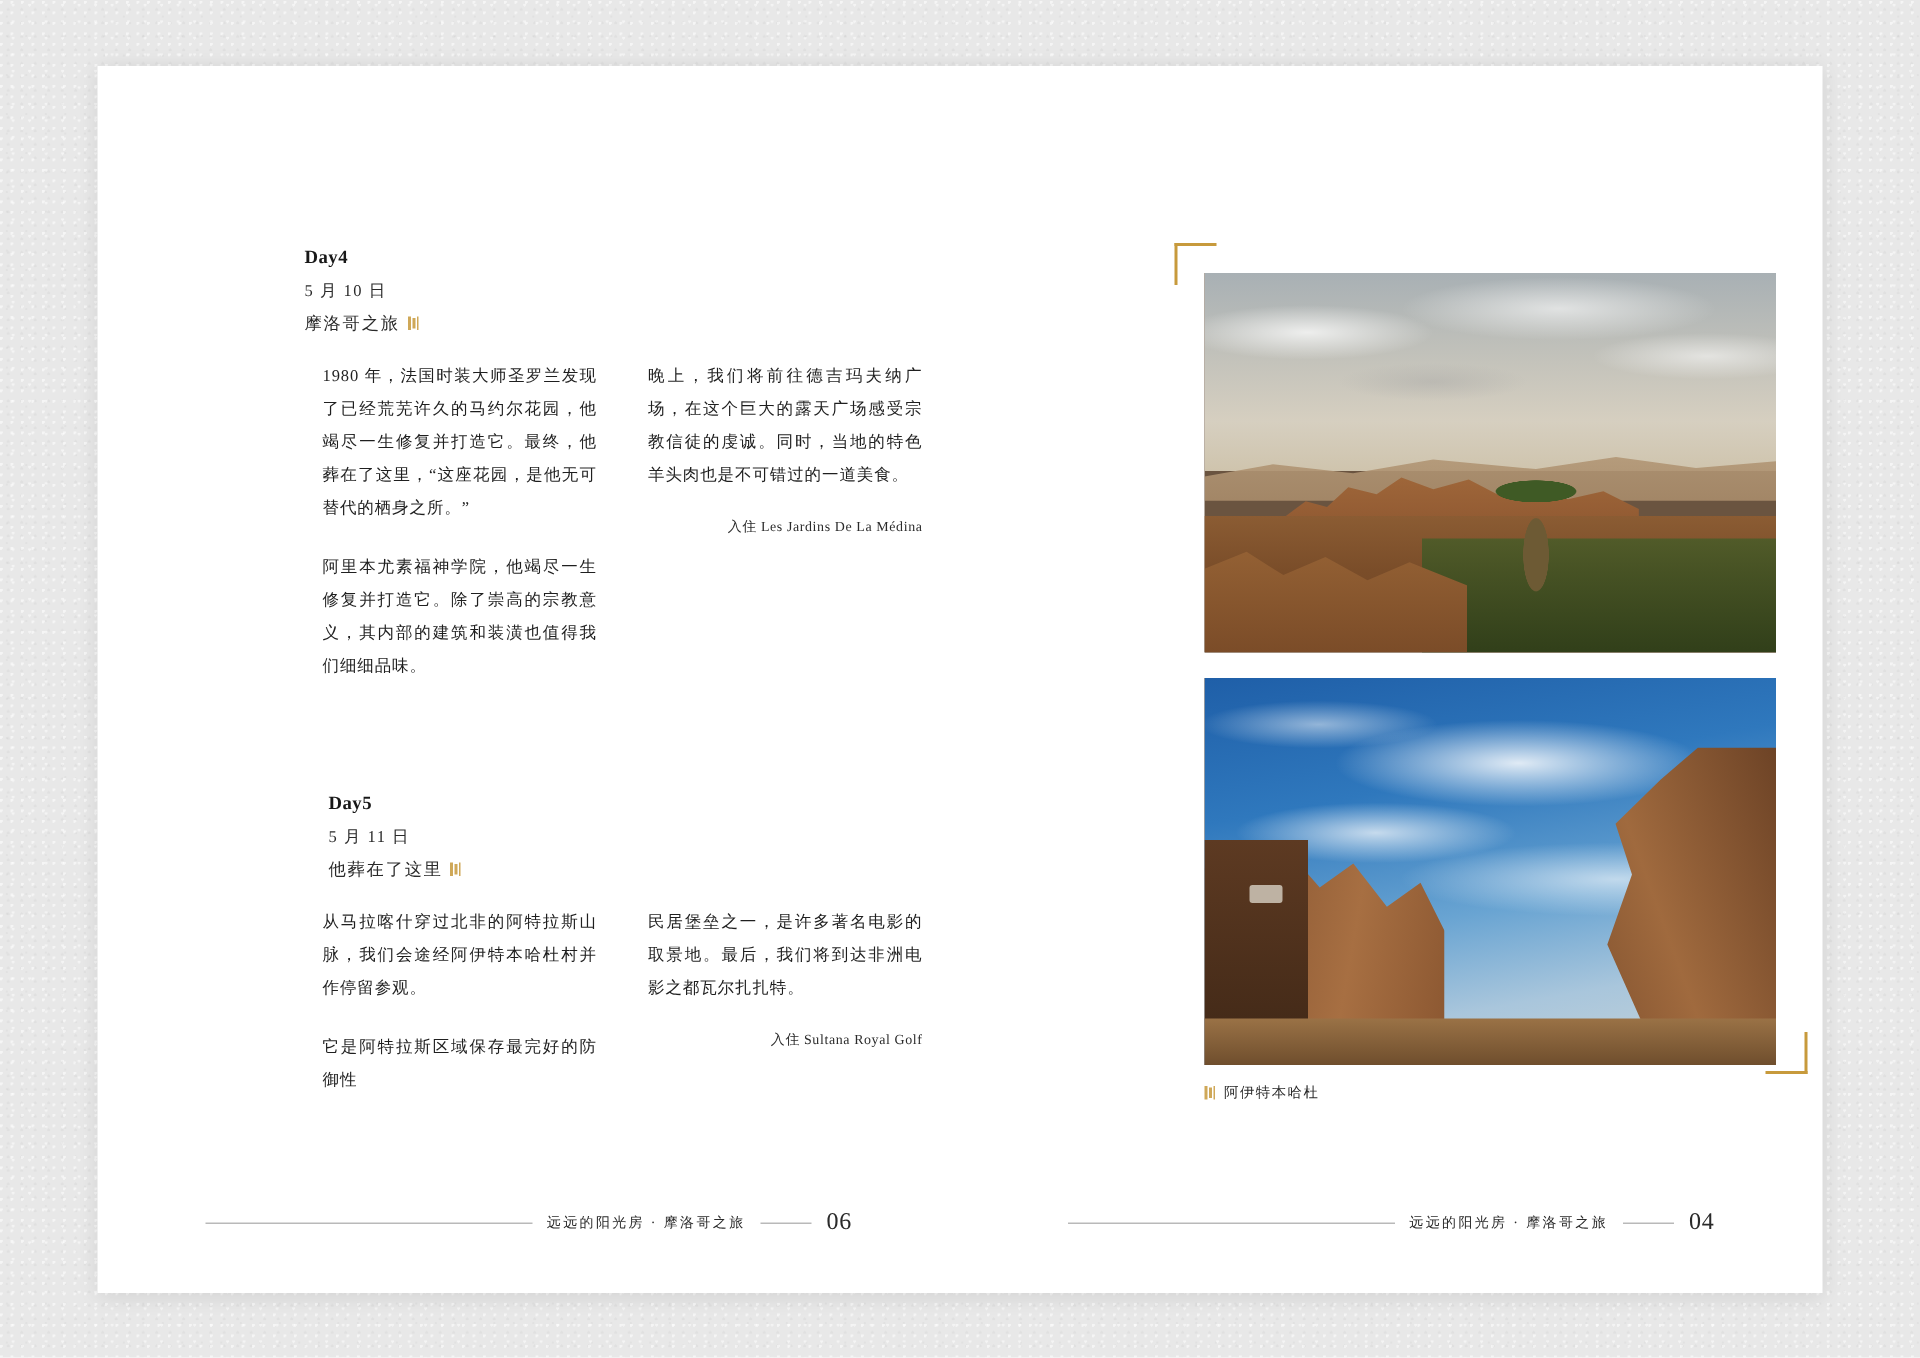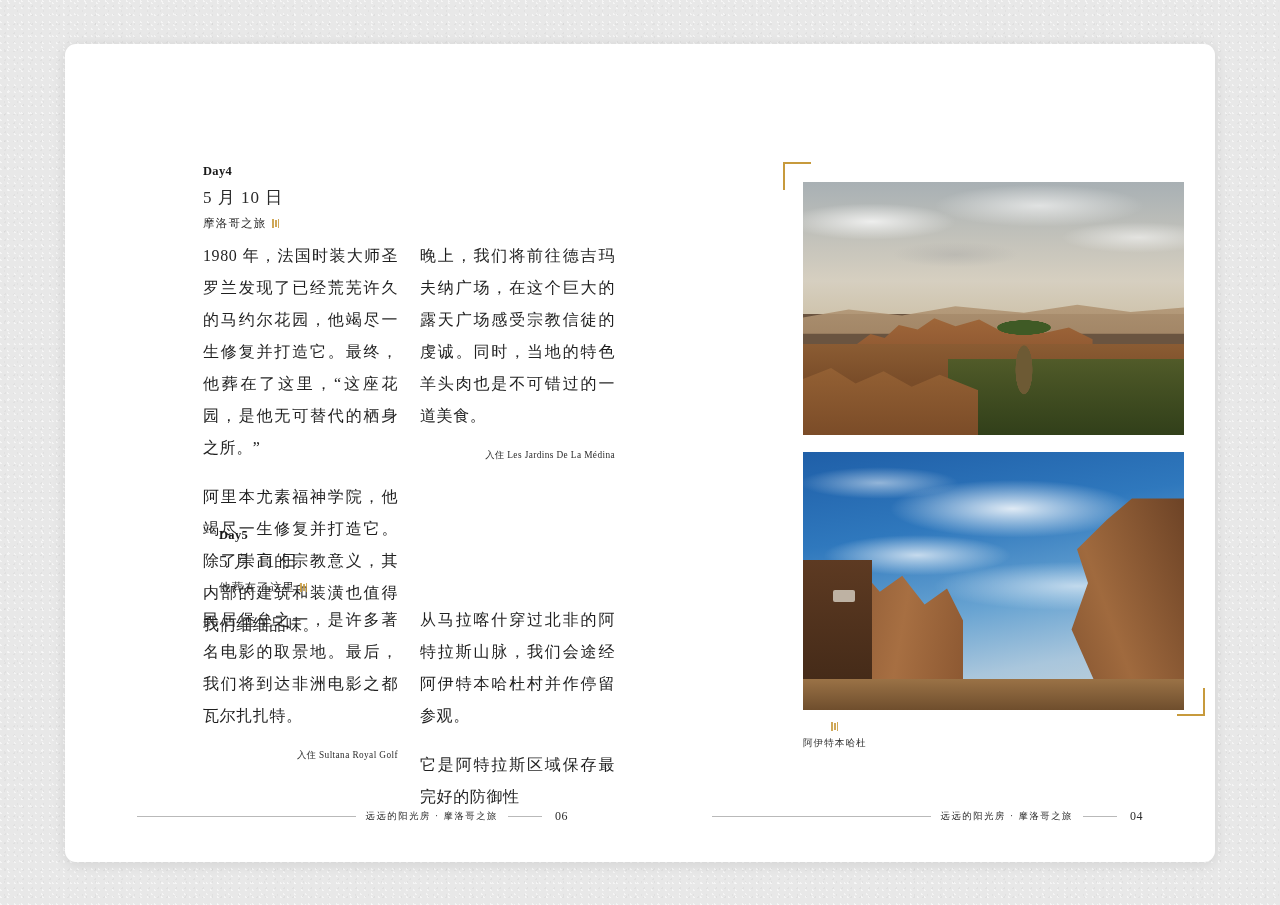--- a/index.html
+++ b/index.html
@@ -27,21 +27,20 @@
     background-size: 7px 7px, 9px 9px, 11px 11px, 13px 13px;
   }
   .spread {
     position: absolute;
     left: 65px;
     top: 44px;
     width: 1150px;
     height: 818px;
     background: #ffffff;
     box-shadow: 0 2px 14px rgba(0,0,0,.10);
-    border-radius: 11px;
   }
   .page {
     position: absolute;
     top: 0;
     width: 575px;
     height: 818px;
   }
   .page-left  { left: 0; }
   .page-right { left: 575px; }
 
@@ -52,21 +51,21 @@
   }
   .day-title {
     font-family: "Liberation Serif", serif;
     font-size: 12.5px;
     font-weight: bold;
     letter-spacing: .3px;
     margin: 0 0 7px 0;
     color: #181818;
   }
   .day-date {
-    font-size: 17px;
+    font-size: 11px;
     letter-spacing: 1px;
     margin: 0 0 7px 0;
     color: #2a2a2a;
   }
   .day-place {
     font-size: 11.5px;
     letter-spacing: 1.2px;
     margin: 0;
     color: #2a2a2a;
     display: flex;
@@ -83,25 +82,25 @@
       linear-gradient(#c79a3c,#c79a3c) 6px 0/1px 9px no-repeat;
     opacity: .85;
   }
   .cols {
     position: absolute;
     display: flex;
     gap: 22px;
   }
   .col { width: 195px; }
   .para {
-    font-size: 16px;
+    font-size: 11px;
     line-height: 2.0;
     letter-spacing: .6px;
     color: #1f1f1f;
-    margin: 0 0 17px 0;
+    margin: 0 0 17px 12px;
     text-align: justify;
   }
   .hotel {
     font-size: 9.3px;
     letter-spacing: .4px;
     color: #2b2b2b;
     margin: 0;
     text-align: right;
   }
 
@@ -205,21 +204,21 @@
     left: 537px; top: 644px; width: 26px; height: 26px;
     border-right: 2px solid #c79a3c; border-bottom: 2px solid #c79a3c;
   }
 
   .caption {
     position: absolute;
     left: 163px; top: 678px;
     font-size: 9.6px;
     letter-spacing: 1px;
     color: #2b2b2b;
-    display: flex; align-items: center; gap: 6px; flex-direction: column;
+    display: flex; align-items: center; gap: 6px;
   }
 
   
   .footer {
     position: absolute;
     left: 72px;
     right: 72px;
     bottom: 38px;
     display: flex;
     align-items: center;
@@ -228,21 +227,21 @@
     color: #3a3a3a;
   }
   .rule { flex: 1; height: 1px; background: #b9b9b9; }
   .footer-title {
     font-size: 9.3px;
     letter-spacing: 1.6px;
     white-space: nowrap;
     color: #2a2a2a;
   }
   .page-num {
-    font-size: 12px;
+    font-size: 16px;
     letter-spacing: .5px;
     color: #2a2a2a;
     min-width: 16px;
     text-align: right;
   }
   .footer-left .rule-short { width: 34px; flex: none; }
   .footer-right .rule-short { width: 34px; flex: none; }
 </style>
 </head>
 <body>
@@ -277,26 +276,26 @@
       <div class="day-title">Day5</div>
       <div class="day-date">5 月 11 日</div>
       <div class="day-place">
         <span>他葬在了这里</span>
         <span class="place-mark"></span>
       </div>
     </div>
 
     <div class="cols" style="left:138px; top:560px;">
       <div class="col">
+        <p class="para">从马拉喀什穿过北非的阿特拉斯山脉，我们会途经阿伊特本哈杜村并作停留参观。</p>
+        <p class="para" style="margin-bottom:0;">它是阿特拉斯区域保存最完好的防御性</p>
+      </div>
+      <div class="col">
         <p class="para">民居堡垒之一，是许多著名电影的取景地。最后，我们将到达非洲电影之都瓦尔扎扎特。</p>
         <p class="hotel">入住 Sultana Royal Golf</p>
-      </div>
-      <div class="col">
-        <p class="para">从马拉喀什穿过北非的阿特拉斯山脉，我们会途经阿伊特本哈杜村并作停留参观。</p>
-        <p class="para" style="margin-bottom:0;">它是阿特拉斯区域保存最完好的防御性</p>
       </div>
     </div>
 
     <div class="footer footer-left">
       <div class="rule"></div>
       <div class="footer-title">远远的阳光房 · 摩洛哥之旅</div>
       <div class="rule rule-short"></div>
       <div class="page-num">06</div>
     </div>
   </div>

